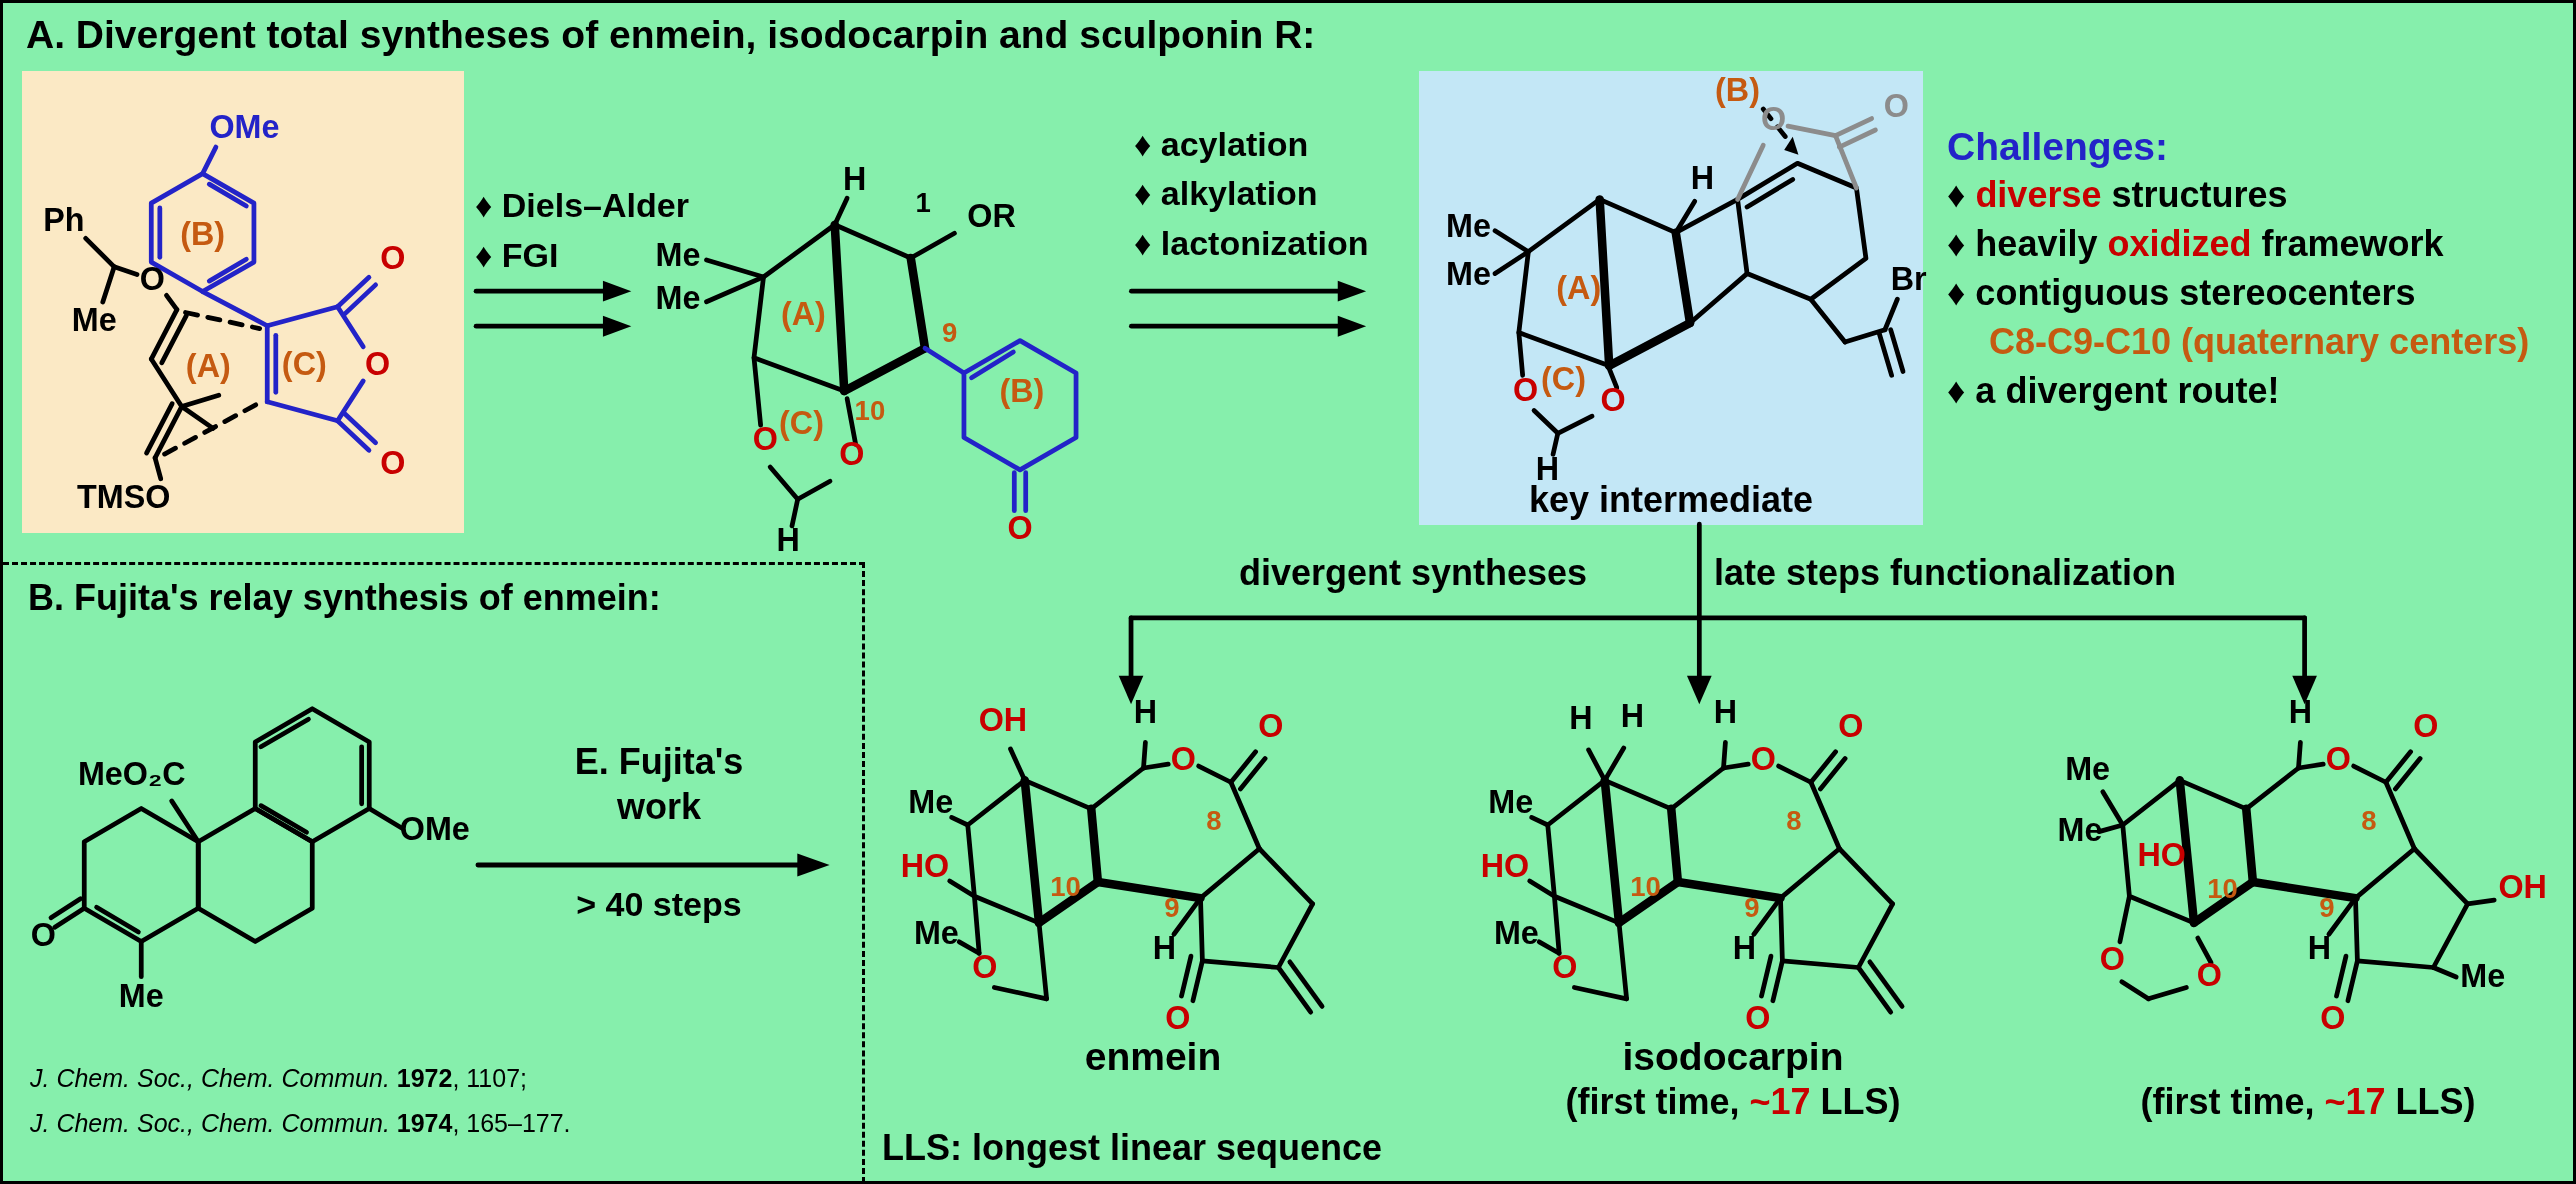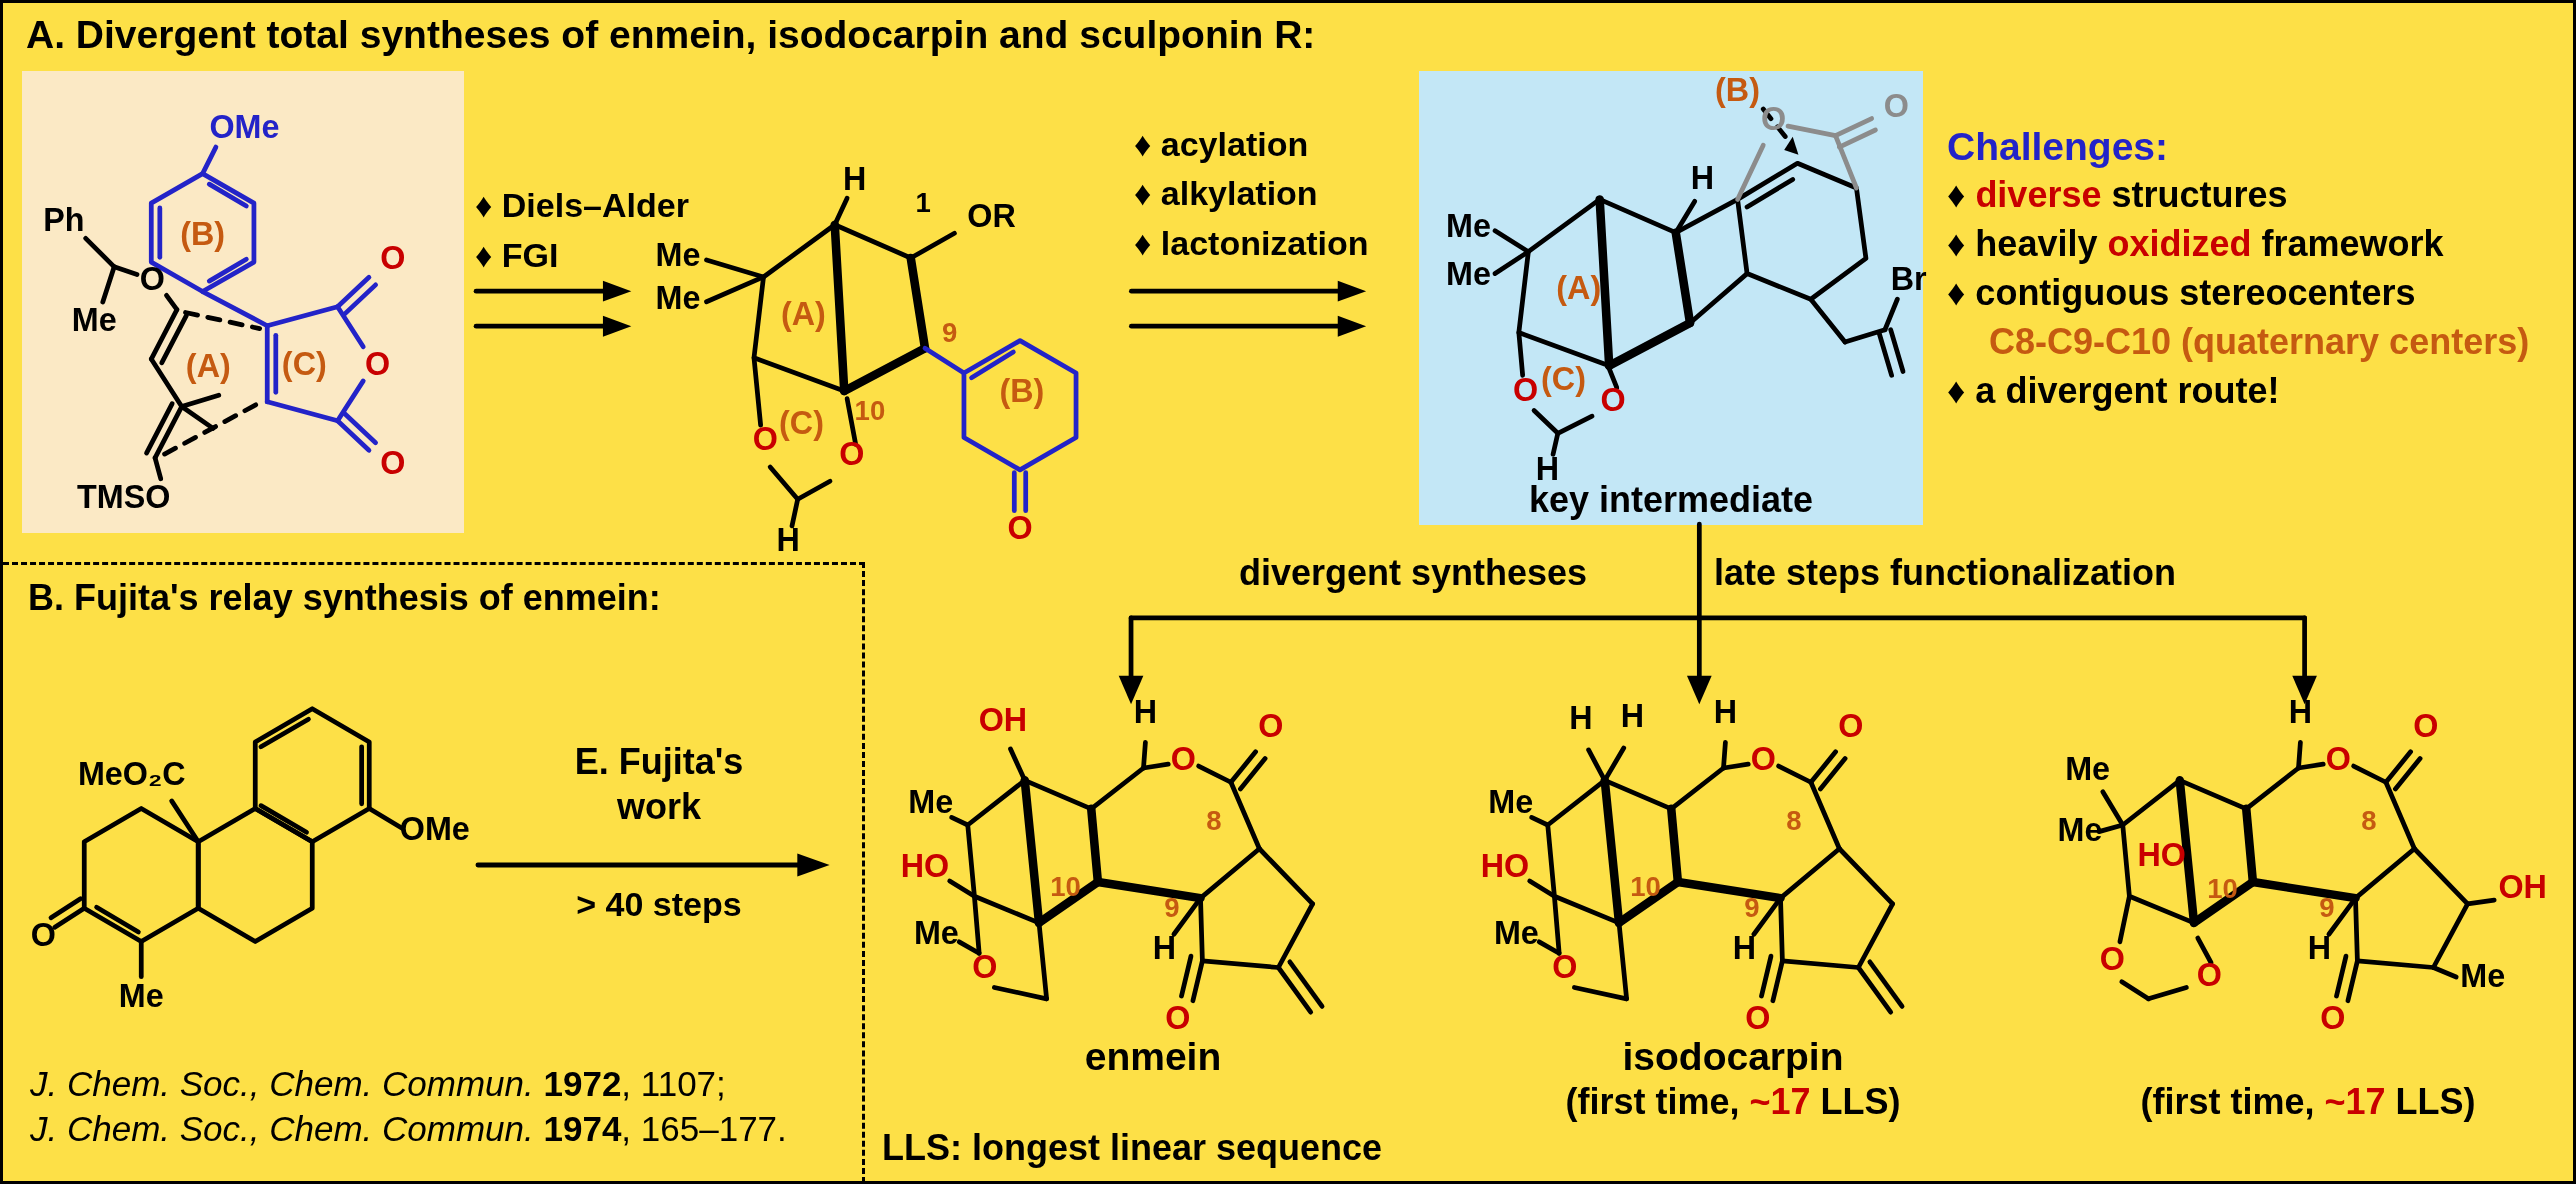--- a/index.html
+++ b/index.html
@@ -1,22 +1,22 @@
 <!DOCTYPE html>
 <html style="font-size:15px"><head>
 <meta charset="utf-8">
 <style>
   html,body{margin:0;padding:0;background:#fff}
   .fig{position:relative;width:2576px;height:1184px;box-sizing:border-box;border:3.8px solid #000;
-       background:#fde047;font-family:"Liberation Sans",sans-serif;color:#000;overflow:hidden}
+       background:#86efac;font-family:"Liberation Sans",sans-serif;color:#000;overflow:hidden}
   .abs{position:absolute}
   .f40{font-size:39px;font-weight:bold}
   .f38{font-size:36px;font-weight:bold}
   .f36{font-size:34px;font-weight:bold}
-  .ref{font-size:35px}
+  .ref{font-size:25px}
   .ref .j{font-style:italic}
   .ref .y{font-weight:bold}
   .cred{color:#c80000}
   .cblue{color:#2323c8}
   .corg{color:#c55a11}
   .yellowbg{background:#fbe9c5}
   .bluebg{background:#c3e7f6}
   .center{text-align:center}
   .dashedbox{border-top:3.8px dashed #000;border-right:3.8px dashed #000}
   svg{position:absolute;overflow:visible}

